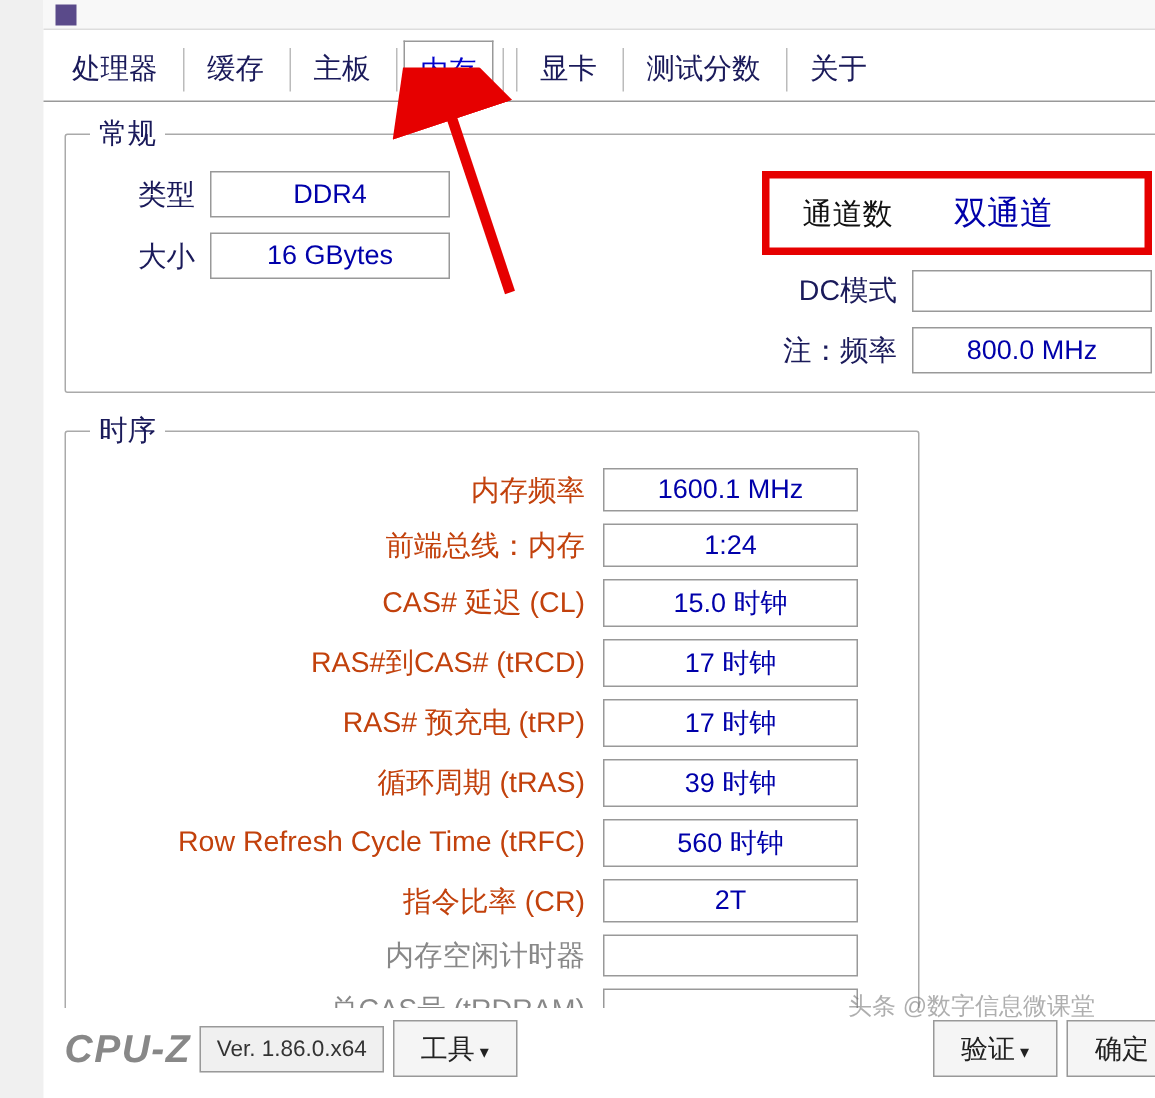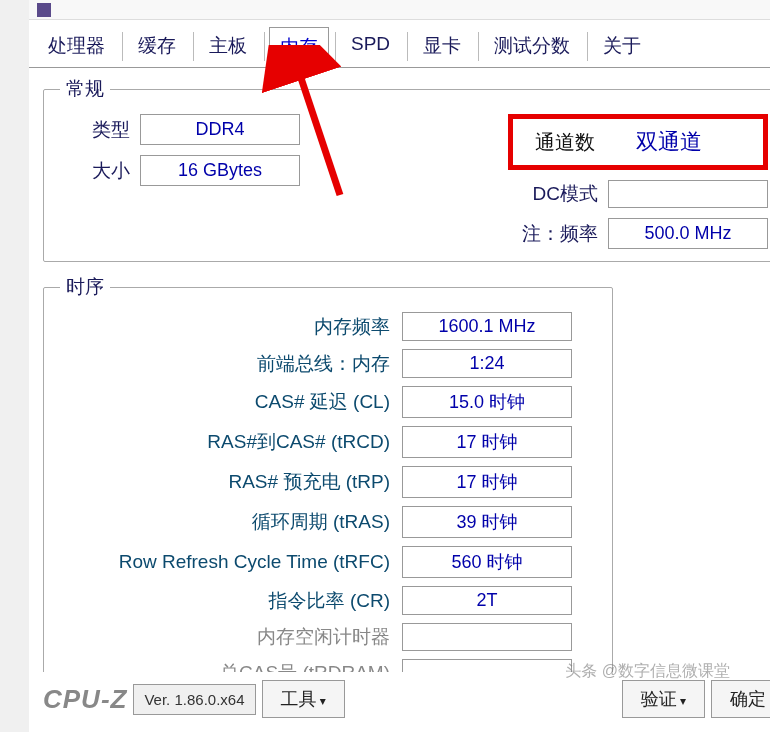--- a/index.html
+++ b/index.html
@@ -133,21 +133,21 @@
     }
     .trow {
       display: flex;
       align-items: center;
       gap: 12px;
     }
     .tlabel {
       flex: 0 0 330px;
       text-align: right;
       font-size: 19px;
-      color: #0c4a6e;
+      color: #c2410c;
     }
     .tlabel.muted { color: #888; }
     .tvalue {
       border: 1px solid #999;
       padding: 3px 2px;
       font-size: 18px;
       color: #0000aa;
       text-align: center;
       width: 170px;
     }
@@ -207,21 +207,20 @@
 
   <div class="tabs">
     <div class="tab">处理器</div>
     <div class="tab-sep"></div>
     <div class="tab">缓存</div>
     <div class="tab-sep"></div>
     <div class="tab">主板</div>
     <div class="tab-sep"></div>
     <div class="tab active">内存</div>
     <div class="tab-sep"></div>
-    <div class="tab">SPD</div>
     <div class="tab-sep"></div>
     <div class="tab">显卡</div>
     <div class="tab-sep"></div>
     <div class="tab">测试分数</div>
     <div class="tab-sep"></div>
     <div class="tab">关于</div>
   </div>
 
   <div class="content">
 
@@ -242,21 +241,21 @@
           <div class="highlight-box">
             <span class="field-label">通道数</span>
             <span class="field-value">双通道</span>
           </div>
           <div class="field">
             <span class="field-label" style="min-width:90px">DC模式</span>
             <span class="field-value empty"></span>
           </div>
           <div class="field">
             <span class="field-label" style="min-width:90px">注：频率</span>
-            <span class="field-value">500.0 MHz</span>
+            <span class="field-value">800.0 MHz</span>
           </div>
         </div>
       </div>
     </fieldset>
 
     <fieldset style="width:570px">
       <legend>时序</legend>
       <div class="timing-grid">
         <div class="trow">
           <span class="tlabel">内存频率</span>

